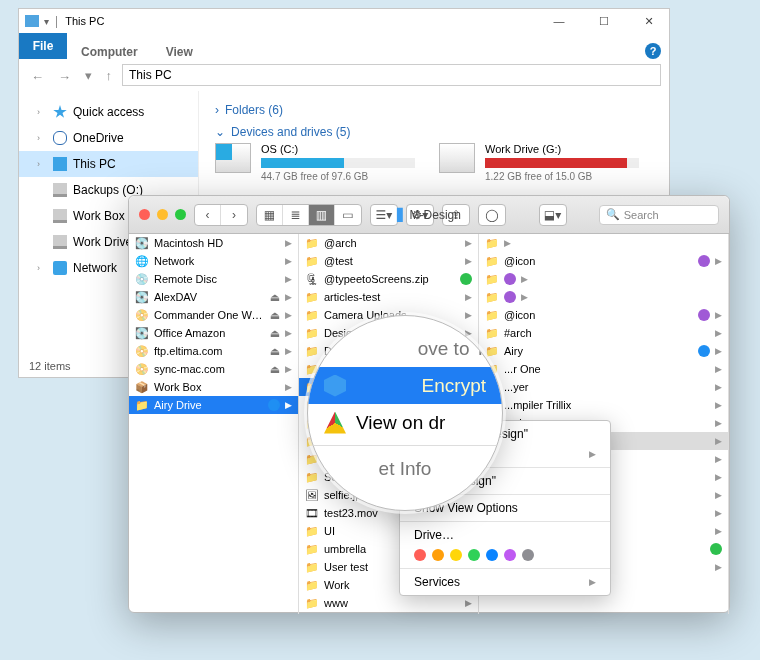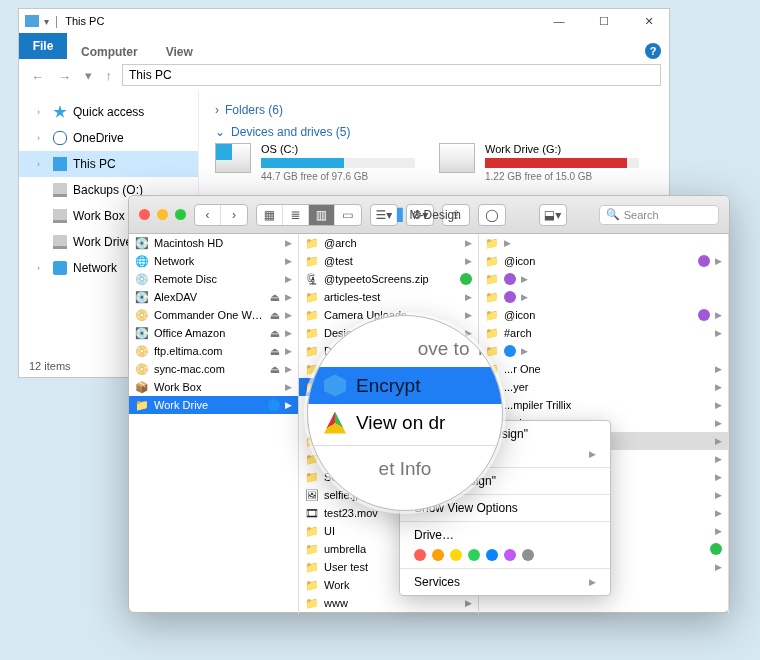--- a/index.html
+++ b/index.html
@@ -104,21 +104,21 @@
 .mi .arr { margin-left: auto; color: #999; font-size: 9px; }
 
 
 .lens {
   position: absolute; left: 307px; top: 315px; width: 196px; height: 196px;
   border-radius: 50%; background: #fff; border: 1px solid #bbb;
   box-shadow: 0 0 0 3px rgba(255,255,255,.6), 0 8px 30px rgba(0,0,0,.25);
   overflow: hidden;
 }
 .lens-row { display: flex; align-items: center; height: 37px; font-size: 19px; padding: 0 16px; gap: 10px; }
-.lens-row.sel { background: #1f7ef3; color: #0f172a; }
+.lens-row.sel { background: #1f7ef3; color: #fef9c3; justify-content: space-between; }
 .lens .lico { width: 22px; height: 22px; display: inline-block; }
 .lico.box { background: #3b9cf1; clip-path: polygon(50% 0,100% 25%,100% 75%,50% 100%,0 75%,0 25%); }
 .lico.gd  { background: conic-gradient(#3cba54 0 33%, #f4c20d 33% 66%, #db3236 66% 100%); clip-path: polygon(50% 0,100% 100%,0 100%); }
 .lens .cut { color: #777; }
 </style>
 </head>
 <body>
 
 <div class="win">
   <div class="win-titlebar">
@@ -319,21 +319,21 @@
           <span class="eject">⏏</span>
           <span class="arr">▶</span>
         </div>
         <div class="row">
           <span class="fico">📦</span>
           <span class="nm">Work Box</span>
           <span class="arr">▶</span>
         </div>
         <div class="row sel">
           <span class="fico">📁</span>
-          <span class="nm">Work Drive</span>
+          <span class="nm">Airy Drive</span>
           <span class="bdg bl"></span>
           <span class="arr">▶</span>
         </div>
       </div>
     <div class="col col2" id="mac-col2">
         <div class="row">
           <span class="fico">📁</span>
           <span class="nm">@arch</span>
           <span class="arr">▶</span>
         </div>
@@ -465,20 +465,21 @@
           <span class="bdg pu"></span>
           <span class="arr">▶</span>
         </div>
         <div class="row">
           <span class="fico">📁</span>
           <span class="nm">#arch</span>
           <span class="arr">▶</span>
         </div>
         <div class="row">
           <span class="fico">📁</span>
+          <span class="nm">Airy</span>
           <span class="bdg bl"></span>
           <span class="arr">▶</span>
         </div>
         <div class="row">
           <span class="fico">📁</span>
           <span class="nm">...r One</span>
           <span class="arr">▶</span>
         </div>
         <div class="row">
           <span class="fico">📁</span>

